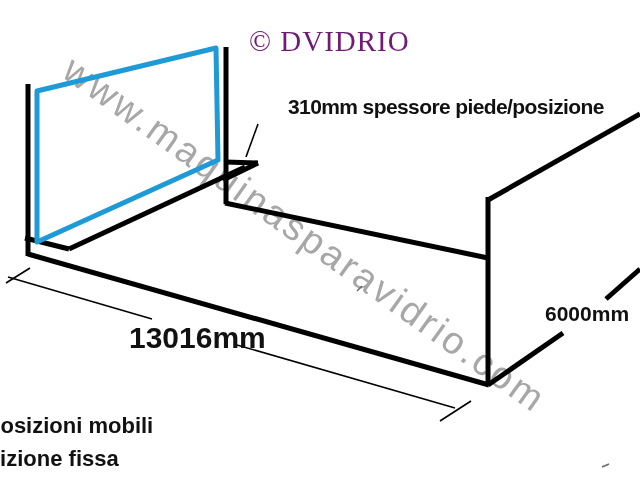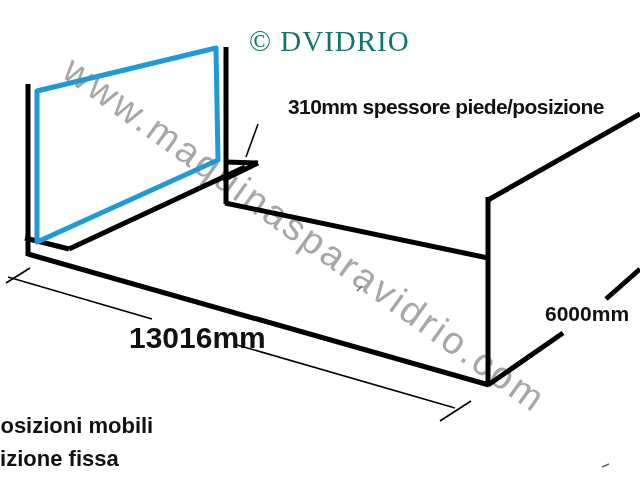--- a/index.html
+++ b/index.html
@@ -18,21 +18,21 @@
     color:#a7a7a7;
     transform:rotate(35.5deg);
     transform-origin:0 0;
     font-family:"Liberation Sans",sans-serif;
   }
   #copyright{
     left:249px;top:25px;
     font-family:"Liberation Serif",serif;
     font-size:29px;
     letter-spacing:1px;
-    color:#0f766e;
+    color:#701a75;
   }
   #svg-overlay{position:absolute;left:0;top:0;}
   .dim-label{
     color:#111;
     font-weight:bold;
   }
   #foot-note{left:244px;top:95px;font-size:21px;letter-spacing:-0.6px;margin-left:44px;}
   #dim-13016{left:129px;top:321px;font-size:30px;}
   #dim-6000{left:545px;top:302px;font-size:21px;}
   #legend-line1{left:-13px;top:413px;font-size:22px;font-weight:bold;color:#111;}

